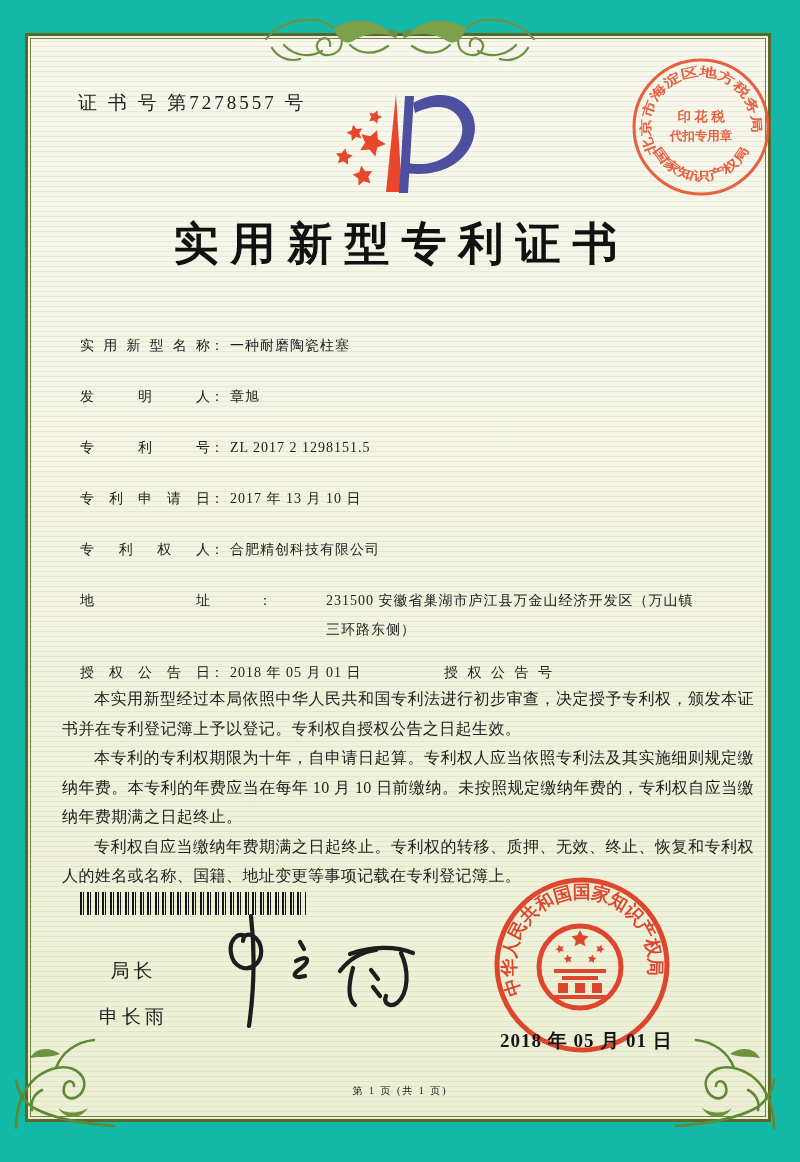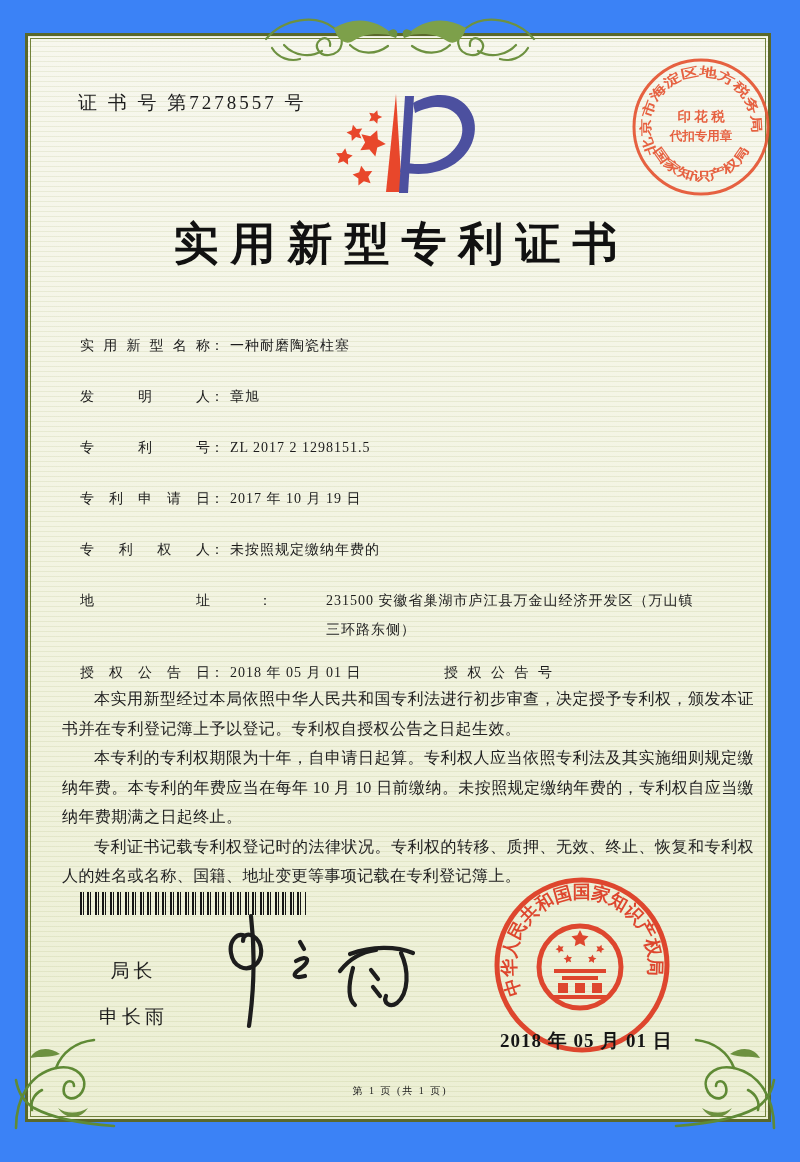--- a/index.html
+++ b/index.html
@@ -1,16 +1,16 @@
 <!DOCTYPE html>
 <html><head>
 <meta charset="utf-8">
 <style>
   html,body{margin:0;padding:0;background:#e9e9e6;}
-  .page{position:relative;width:800px;height:1162px;margin:0 auto;background:#3b82f6;overflow:hidden;
+  .page{position:relative;width:800px;height:1162px;margin:0 auto;background:#14b8a6;overflow:hidden;
         font-family:"Liberation Serif","DejaVu Serif",serif;color:#1c1c1c;}
   
   .frame{position:absolute;left:25px;top:33px;width:746px;height:1089px;box-sizing:border-box;
          border:3px solid #5a682a;
          background:
            repeating-linear-gradient(180deg, rgba(150,165,85,.14) 0 1px, rgba(0,0,0,0) 1px 5px),
            linear-gradient(180deg,#f7f7ee 0%,#f3f4e3 45%,#ecefd4 100%);}
   .frame-inner{position:absolute;left:2px;top:2px;right:2px;bottom:2px;border:1px solid #72823a;}
   .cert-no{position:absolute;left:78px;top:90px;font-size:19px;letter-spacing:3px;}
   .title{position:absolute;left:3px;right:0;top:214px;text-align:center;font-size:45px;
@@ -136,26 +136,26 @@
       <span class="fvalue">章旭</span>
     </div>
     <div class="frow">
       <span class="flabel">专利号</span>
         <span class="fcolon">：</span>
       <span class="fvalue">ZL 2017 2 1298151.5</span>
     </div>
     <div class="frow">
       <span class="flabel">专利申请日</span>
         <span class="fcolon">：</span>
-      <span class="fvalue">2017 年 10 月 19 日</span>
+      <span class="fvalue">2017 年 13 月 10 日</span>
     </div>
     <div class="frow">
       <span class="flabel">专利权人</span>
         <span class="fcolon">：</span>
-      <span class="fvalue">未按照规定缴纳年费的</span>
+      <span class="fvalue">合肥精创科技有限公司</span>
     </div>
     <div class="frow addr">
       <span class="flabel">地址</span>
         <span class="fcolon">：</span>
       <span class="fvalue">231500 安徽省巢湖市庐江县万金山经济开发区（万山镇
 三环路东侧）</span>
     </div>
     <div class="frow">
       <span class="flabel">授权公告日</span>
         <span class="fcolon">：</span>
@@ -163,21 +163,21 @@
       <span class="grant-no">
         <span class="flabel">授权公告号</span>
           <span class="fcolon">：</span>
       </span>
     </div>
   </div>
 
   <div class="paras">
     <p>本实用新型经过本局依照中华人民共和国专利法进行初步审查，决定授予专利权，颁发本证书并在专利登记簿上予以登记。专利权自授权公告之日起生效。</p>
     <p>本专利的专利权期限为十年，自申请日起算。专利权人应当依照专利法及其实施细则规定缴纳年费。本专利的年费应当在每年 10 月 10 日前缴纳。未按照规定缴纳年费的，专利权自应当缴纳年费期满之日起终止。</p>
-    <p>专利证书记载专利权登记时的法律状况。专利权的转移、质押、无效、终止、恢复和专利权人的姓名或名称、国籍、地址变更等事项记载在专利登记簿上。</p>
+    <p>专利权自应当缴纳年费期满之日起终止。专利权的转移、质押、无效、终止、恢复和专利权人的姓名或名称、国籍、地址变更等事项记载在专利登记簿上。</p>
   </div>
 
   <div class="barcode"></div>
 
   <div class="officer">
     <div>局长</div>
     <div>申长雨</div>
   </div>
 
   <svg class="sig" width="235" height="125" viewBox="0 0 235 125">

